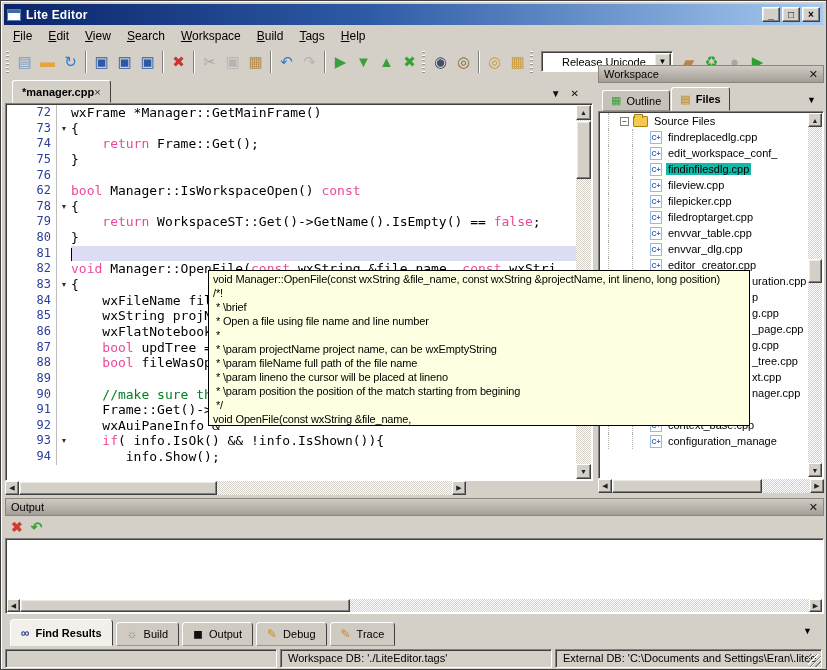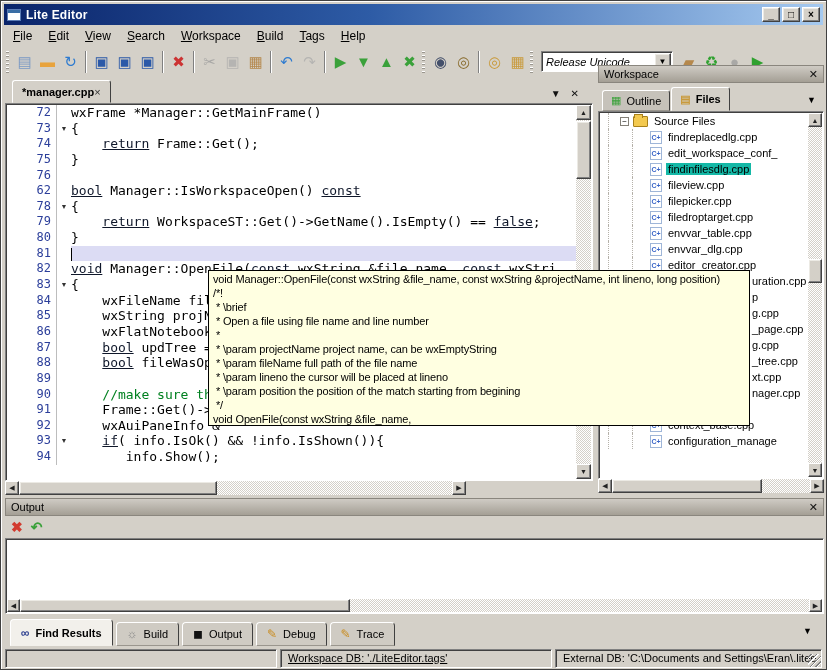--- a/index.html
+++ b/index.html
@@ -34,41 +34,41 @@
   .menu-item u { text-decoration:underline; }
 
   .toolbar { position:absolute; left:4px; top:45px; right:4px; height:31px; display:flex; align-items:center; }
   .grip { width:3px; height:22px; margin:0 4px 0 1px;
           background:repeating-linear-gradient(180deg,#fff 0 1px,#9a968e 1px 2px,transparent 2px 4px); }
   .tb-btn { width:23px; height:22px; display:flex; align-items:center; justify-content:center;
             font-size:15px; line-height:1; }
   .tb-btn.dis { filter:grayscale(1); opacity:.75; }
   .tb-sep { width:2px; height:22px; border-left:1px solid #808080; border-right:1px solid #fff; margin:0 3px; }
   .combo { width:132px; height:21px; background:#fff; display:flex; align-items:center; margin:0 4px; }
-  .combo-text { flex:1; font-size:11px; padding:0 4px; white-space:nowrap; overflow:hidden;font-style:italic; }
+  .combo-text { flex:1; font-size:11px; padding:0 20px; white-space:nowrap; overflow:hidden; }
   .combo-btn { width:17px; height:17px; margin-right:1px; font-size:8px; display:flex; align-items:center; justify-content:center; }
 
   
   .tabbar { position:absolute; left:4px; top:77px; width:588px; height:25px; }
   .ed-tab { position:absolute; left:7px; bottom:0; height:23px; padding:0 9px; display:flex; 
             align-items:center; font-size:11px; font-weight:bold; background:#D4D0C8;
             border:1px solid; border-color:#FFFFFF #404040 #D4D0C8 #FFFFFF; border-radius:3px 3px 0 0; }
   .ed-tab .x { font-weight:normal; font-size:11px; color:#333; }
   .pane-btns { position:absolute; right:14px; bottom:4px; display:flex; gap:10px; font-size:10px; color:#111; }
 
   .editor-frame { position:absolute; left:4px; top:102px; width:588px; height:378px; background:#fff; }
   .ed-body { position:absolute; left:1px; top:1px; right:16px; bottom:1px; overflow:hidden; background:#fff; }
   .ed-row { display:flex; height:15.65px; align-items:stretch; }
   .ln { width:50px; text-align:right; padding-right:5px; color:#2B3E9A;
         font:12px "DejaVu Sans Mono", monospace; border-right:1px solid #BDBDBD; background:#fff; line-height:15.65px; }
   .foldcol { width:14px; text-align:center; font-size:7px; color:#333; line-height:15.65px; background:#fff; }
   .codecol { flex:1; font:13px "DejaVu Sans Mono", monospace; line-height:15.65px; white-space:pre; overflow:hidden; }
   .codecol.cur { background:#DCDCF4; }
   .caret { display:inline-block; width:1px; height:13px; background:#000; vertical-align:middle; }
-  .k { color:#0f172a;text-decoration:underline; } .c { color:#008020; } .p { color:#000; }
+  .k { color:#ec4899; } .c { color:#008020; } .p { color:#000; }
 
   .ed-vscroll { position:absolute; right:1px; top:1px; width:15px; bottom:1px; }
   .ed-hscroll { position:absolute; left:4px; top:480px; width:461px; height:14px; display:flex; }
 
   
   .tooltip { position:absolute; left:207px; top:269px; width:542px; height:156px; background:#FFFFE1;
              border:1px solid #000; z-index:60; padding:1px 4px; overflow:hidden; }
   .tt-line { font-size:11px; letter-spacing:-0.15px; line-height:14px; white-space:pre; color:#000; }
 
   
@@ -112,21 +112,21 @@
                  align-items:flex-end; padding-left:5px; position:absolute; }
   .btab { height:24px; padding:0 10px; display:flex; gap:6px; align-items:center; font-size:11px;
           background:#CFCBC3; border:1px solid; border-color:#fff #404040 #9a968e #fff;
           border-radius:4px 4px 0 0; margin-right:3px; }
   .btab.active { height:27px; font-weight:bold; background:#F2F0EB; border-bottom-color:#F2F0EB; }
   .btab .bicon { font-size:12px; }
   .btabs-arrow { position:absolute; right:10px; bottom:10px; font-size:9px; }
 
   .statusbar { position:absolute; left:4px; right:4px; top:648px; height:19px; display:flex; gap:3px; }
   .status-cell { font-size:11px; padding:1px 7px; white-space:nowrap; overflow:hidden; line-height:15px; }
-  .status-cell.c1 { flex:0 0 272px; } .status-cell.c2 { flex:0 0 272px;text-decoration:underline; } .status-cell.c3 { flex:1; position:relative; }
+  .status-cell.c1 { flex:0 0 272px; } .status-cell.c2 { flex:0 0 272px; } .status-cell.c3 { flex:1; position:relative; }
   .size-grip { position:absolute; right:0; bottom:0; width:13px; height:13px;
                background:repeating-linear-gradient(135deg, transparent 0 2px, #808080 2px 3px, #fff 3px 4px); }
 </style>
 </head>
 <body>
 
 <div id="app">
 
   <div class="titlebar">
     <div class="title-icon"></div>

